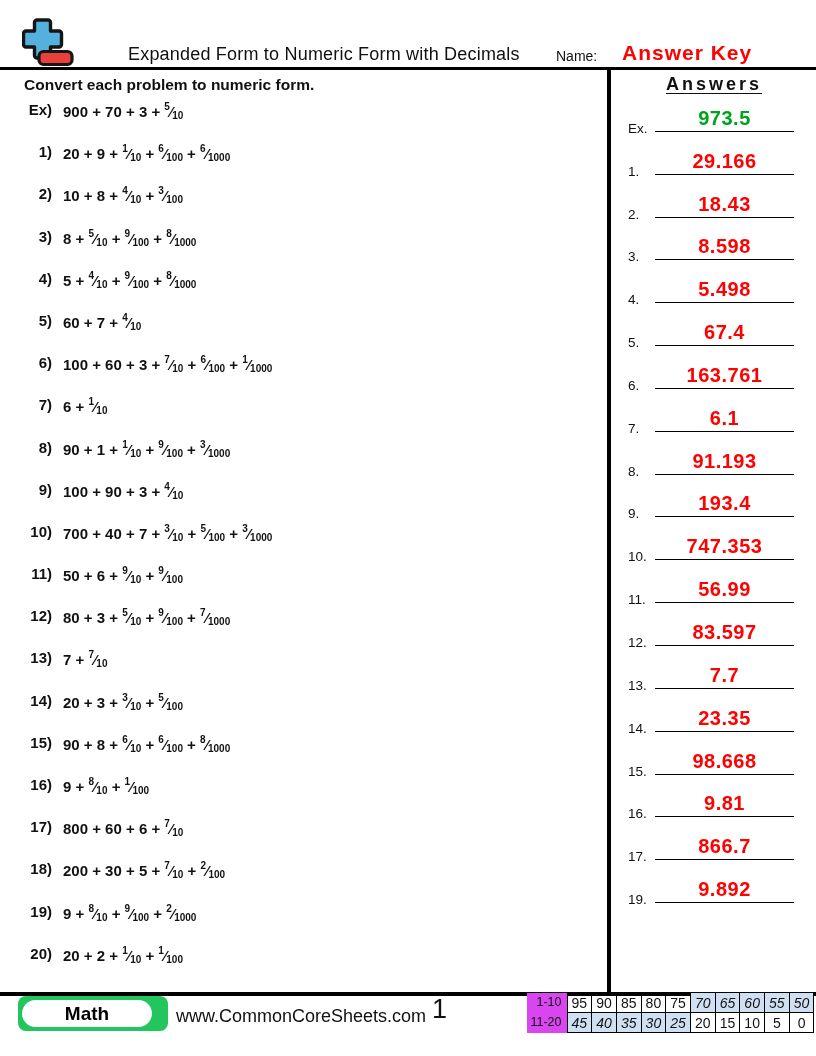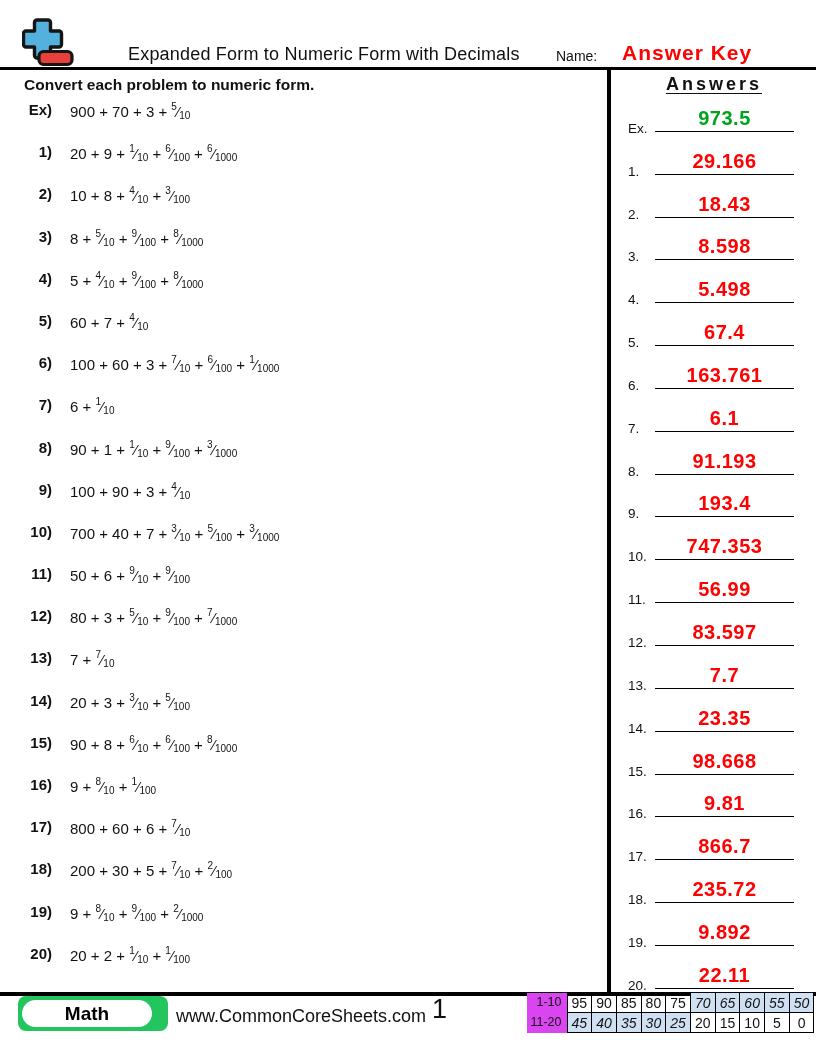--- a/index.html
+++ b/index.html
@@ -21,21 +21,21 @@
   .answer-key{position:absolute;left:622px;top:41px;font-size:21px;font-weight:bold;color:var(--red);letter-spacing:1px;white-space:nowrap;}
   .header-rule{position:absolute;left:0;top:67px;width:816px;height:3px;background:#000;}
 
   
   .divider{position:absolute;left:607px;top:70px;width:4px;height:922px;border-left:2px solid #000;border-right:2px solid #000;}
   .instruction{position:absolute;left:24px;top:76px;font-size:15.5px;font-weight:bold;}
 
   .problems-list{position:absolute;left:0;top:98px;width:600px;}
   .prow{display:flex;align-items:flex-start;height:42.2px;padding-top:3px;}
   .plabel{width:52px;text-align:right;font-weight:bold;font-size:15px;flex:0 0 52px;}
-  .pexpr{padding-left:18px;font-size:15px;white-space:nowrap;}
+  .pexpr{padding-left:11px;font-size:15px;white-space:nowrap;font-weight:bold;}
   .fr{white-space:nowrap;}
   .fr .n{font-size:10px;vertical-align:7px;}
   .fr .sl{font-size:14px;}
   .fr .d{font-size:10px;vertical-align:-2px;}
 
   
   .answers-heading{position:absolute;left:616px;top:74px;width:196px;text-align:center;font-size:18px;font-weight:bold;letter-spacing:3px;text-decoration:underline;text-underline-offset:3px;}
   .answers-list{position:absolute;left:616px;top:96px;width:200px;}
   .arow{position:relative;height:42.85px;}
   .alabel{position:absolute;left:12px;bottom:3px;font-size:13.5px;}
@@ -246,33 +246,23 @@
         <span class="alabel">16.</span>
         <div class="aline"></div>
         <div class="avalue">9.81</div>
       </div>
       <div class="arow">
         <span class="alabel">17.</span>
         <div class="aline"></div>
         <div class="avalue">866.7</div>
       </div>
       <div class="arow">
-        <span class="alabel">18.</span>
-        <div class="aline"></div>
-        <div class="avalue">235.72</div>
-      </div>
-      <div class="arow">
         <span class="alabel">19.</span>
         <div class="aline"></div>
         <div class="avalue">9.892</div>
-      </div>
-      <div class="arow">
-        <span class="alabel">20.</span>
-        <div class="aline"></div>
-        <div class="avalue">22.11</div>
       </div>
     </div>
 
   <div class="footer-rule"></div>
   <div class="badge-outer">
     <div class="badge-pill">Math</div>
   </div>
   <div class="website">www.CommonCoreSheets.com</div>
   <div class="page-number">1</div>
   <table class="score-table">

